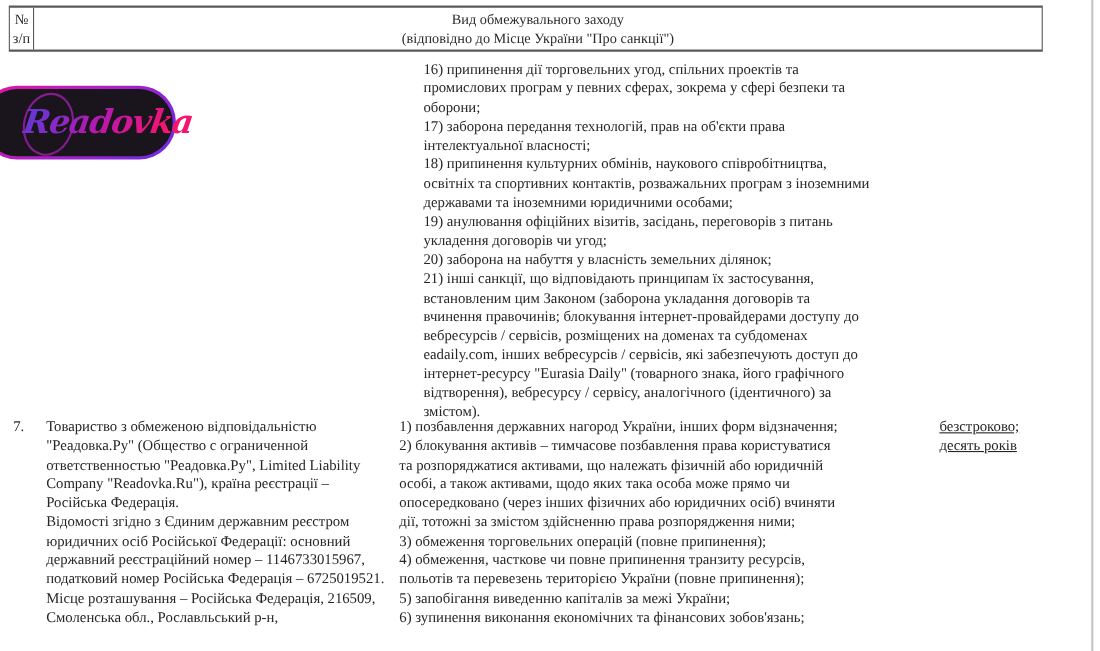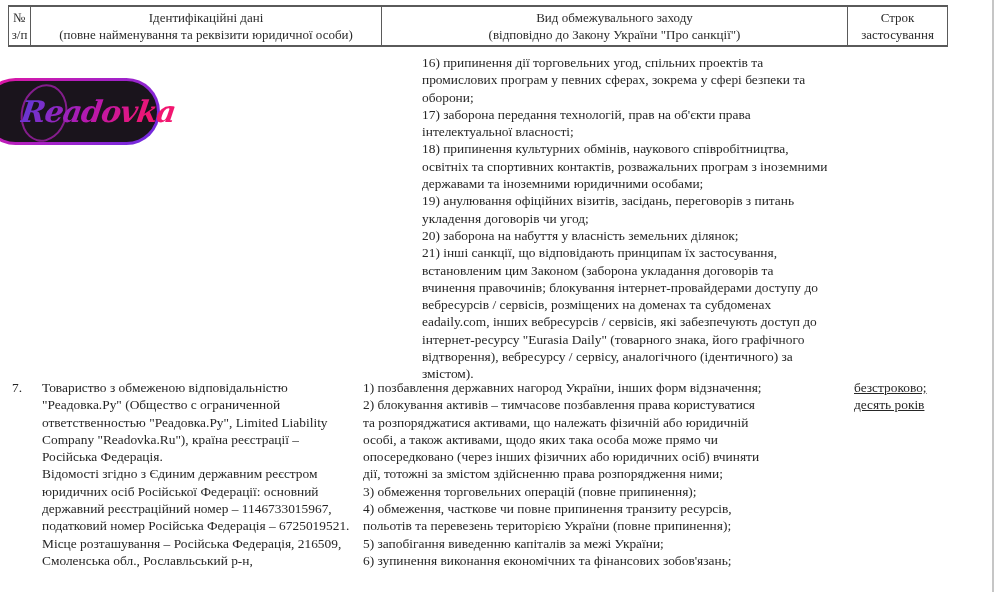--- a/index.html
+++ b/index.html
@@ -58,21 +58,21 @@
   .hcell.c-term { flex: 0 0 100px; }
 
   
   .cell-text {
     position: absolute;
     font-size: 13.4px;
     line-height: 17.3px;
     white-space: pre;
     color: #262626;
   }
-  .cont-measures { left: 385px; top: 54px;  width: 468px; margin-left: 37px; }
+  .cont-measures { left: 385px; top: 54px;  width: 468px; }
   .r7-number     { left: 12px;  top: 379px; width: 24px; }
   .r7-identity   { left: 42px;  top: 379px; width: 345px; }
   .r7-measures   { left: 363px; top: 379px; width: 468px; }
   .r7-term       { left: 854px; top: 379px; width: 100px; text-decoration: underline; }
 
   
   .logo {
     position: absolute;
     left: -18px;
     top: 78px;
@@ -120,26 +120,22 @@
   }
 </style>
 </head>
 <body>
 
 <div class="page">
 
   <div class="thead">
     <div class="hcell c-no">№
 з/п</div>
-    <div class="hcell c-id">Ідентифікаційні дані
-(повне найменування та реквізити юридичної особи)</div>
     <div class="hcell c-meas">Вид обмежувального заходу
-(відповідно до Закону України "Про санкції")</div>
-    <div class="hcell c-term">Строк
-застосування</div>
+(відповідно до Місце України "Про санкції")</div>
   </div>
 
   <div>
     <div class="cell-text cont-measures">16) припинення дії торговельних угод, спільних проектів та
 промислових програм у певних сферах, зокрема у сфері безпеки та
 оборони;
 17) заборона передання технологій, прав на об'єкти права
 інтелектуальної власності;
 18) припинення культурних обмінів, наукового співробітництва,
 освітніх та спортивних контактів, розважальних програм з іноземними

